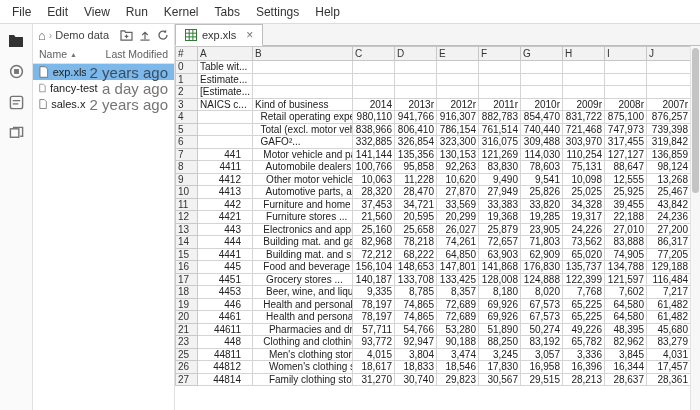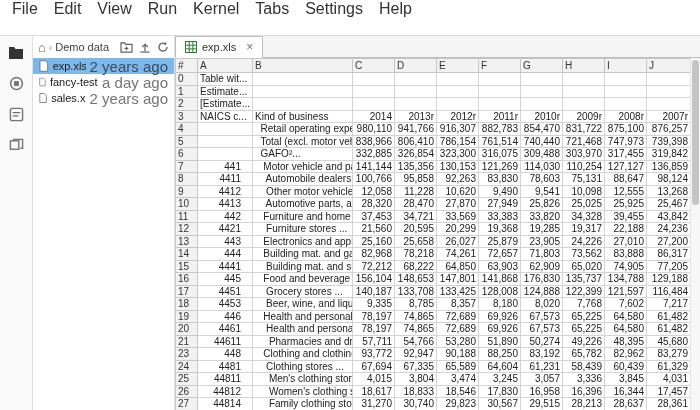--- a/index.html
+++ b/index.html
@@ -1,21 +1,21 @@
 <!DOCTYPE html>
 <html><head>
 <meta charset="utf-8">
 <style>
   * { box-sizing: border-box; margin: 0; padding: 0; }
   html,body { width:700px; height:410px; overflow:hidden; background:#fff;
               font-family:"Liberation Sans","DejaVu Sans",sans-serif; color:#212121; }
 
   
-  .menubar { height:36px; display:flex; align-items:flex-start; padding-left:4px;
-             background:#fff; border-bottom:1px solid #dcdcdc; font-size:16px; color:#333; }
+  .menubar { height:24px; display:flex; align-items:center; padding-left:4px;
+             background:#fff; border-bottom:1px solid #dcdcdc; font-size:12px; color:#333; }
   .menu-item { padding:0 8px; cursor:default; }
 
   
   .app { display:flex; height:386px; }
 
   
   .activity { width:33px; background:#fafafa; border-right:1px solid #e0e0e0;
               display:flex; flex-direction:column; align-items:center; padding-top:10px; gap:16px; }
 
   
@@ -133,20 +133,27 @@
               <line x1="1" y1="11" x2="11" y2="11" stroke="#616161" stroke-width="1.3"></line>
             </svg>
         </span>
         <span>
           <svg width="12" height="12" viewBox="0 0 12 12">
               <path d="M10 6a4 4 0 1 1-1.2-2.8" fill="none" stroke="#616161" stroke-width="1.3"></path>
               <path d="M9.2 0.8v2.6H6.6z" fill="#616161"></path>
             </svg>
         </span>
       </span>
+    </div>
+    <div class="fb-header">
+      <span class="fb-header-left">
+        <span>Name</span>
+        <span class="sort-caret">▲</span>
+      </span>
+      <span>Last Modified</span>
     </div>
     <div class="file-list">
         <div class="file-item selected">
           <svg width="10" height="12" viewBox="0 0 10 12">
             <path d="M1 .5h5.5L9 3v8.5H1z" fill="#fff" stroke="#757575"></path>
           </svg>
           <span class="file-name">exp.xls</span>
           <span class="file-modified">2 years ago</span>
         </div>
         <div class="file-item">
@@ -327,21 +334,21 @@
               <td>83,830</td>
               <td>78,603</td>
               <td>75,131</td>
               <td>88,647</td>
               <td>98,124</td>
             </tr>
             <tr>
               <th>9</th>
               <td class="num">4412</td>
               <td>    Other motor vehicle d...</td>
-              <td>12,058</td>
+              <td>10,063</td>
               <td>11,228</td>
               <td>10,620</td>
               <td>9,490</td>
               <td>9,541</td>
               <td>10,098</td>
               <td>12,555</td>
               <td>13,268</td>
             </tr>
             <tr>
               <th>10</th>
@@ -506,33 +513,20 @@
               <td>93,772</td>
               <td>92,947</td>
               <td>90,188</td>
               <td>88,250</td>
               <td>83,192</td>
               <td>65,782</td>
               <td>82,962</td>
               <td>83,279</td>
             </tr>
             <tr>
-              <th>24</th>
-              <td class="num">4481</td>
-              <td>    Clothing stores ...</td>
-              <td>67,694</td>
-              <td>67,335</td>
-              <td>65,589</td>
-              <td>64,604</td>
-              <td>61,231</td>
-              <td>58,439</td>
-              <td>60,439</td>
-              <td>61,329</td>
-            </tr>
-            <tr>
               <th>25</th>
               <td class="num">44811</td>
               <td>     Men's clothing stores ...</td>
               <td>4,015</td>
               <td>3,804</td>
               <td>3,474</td>
               <td>3,245</td>
               <td>3,057</td>
               <td>3,336</td>
               <td>3,845</td>

